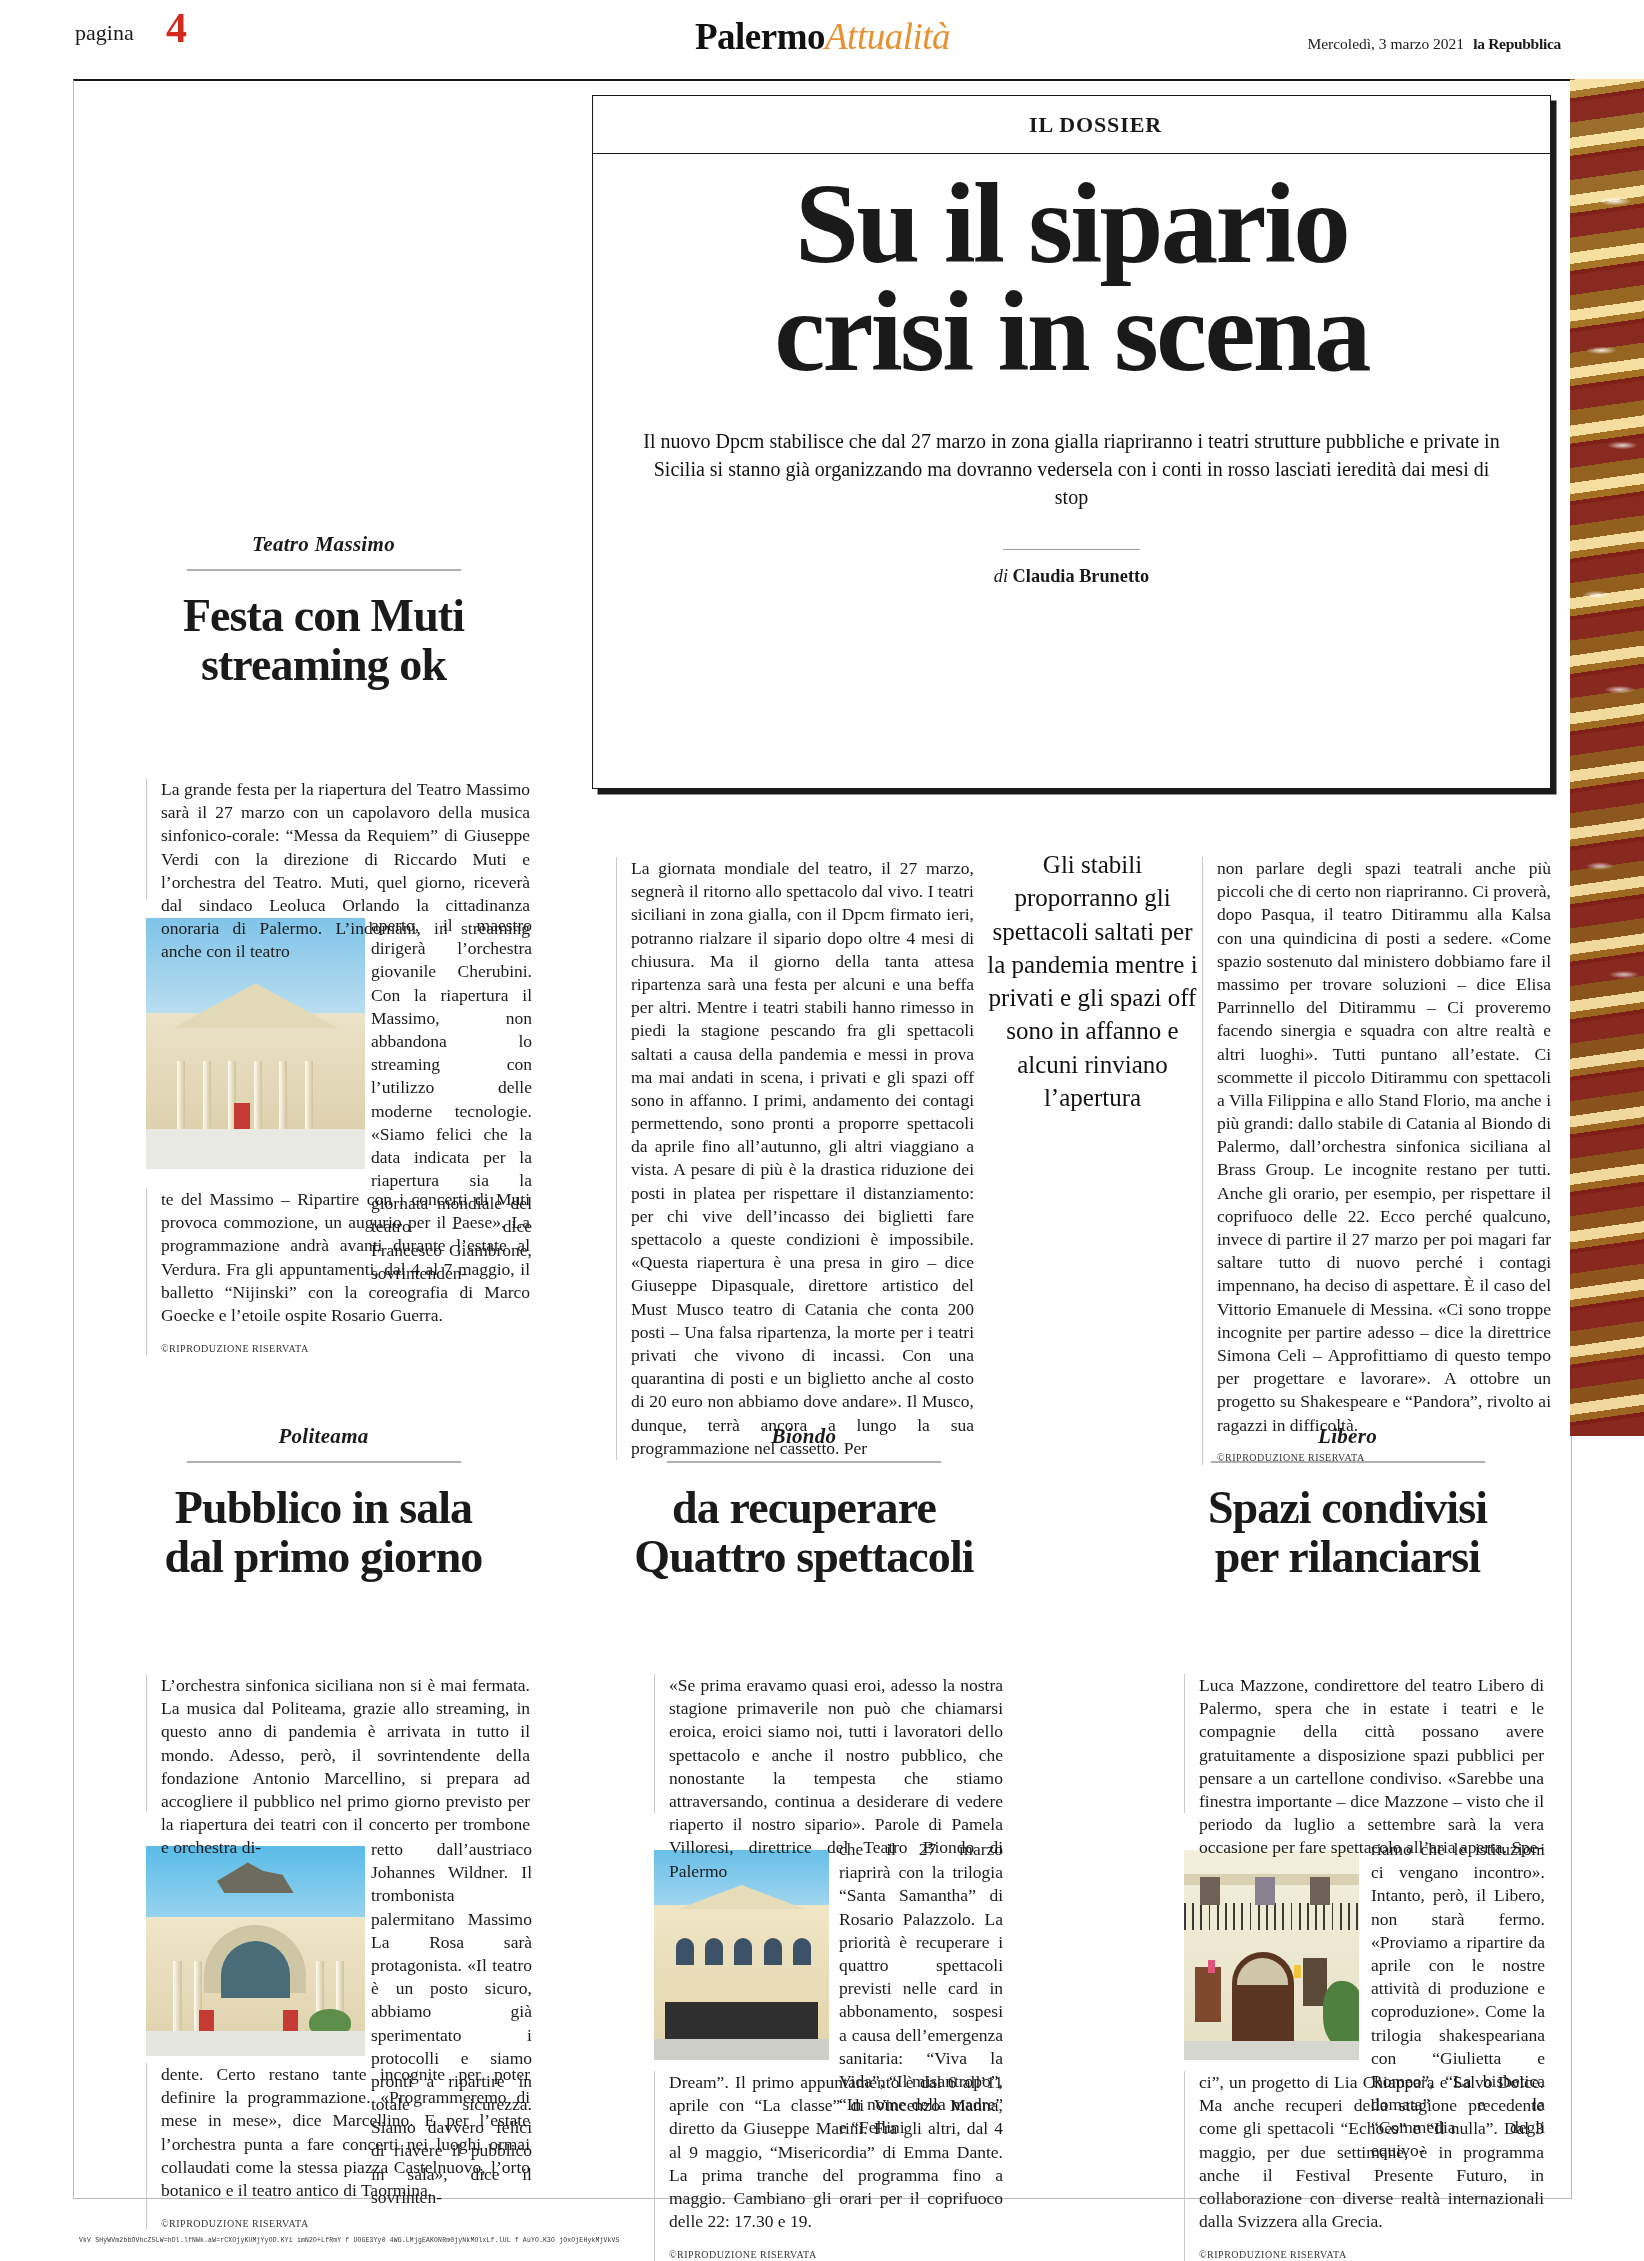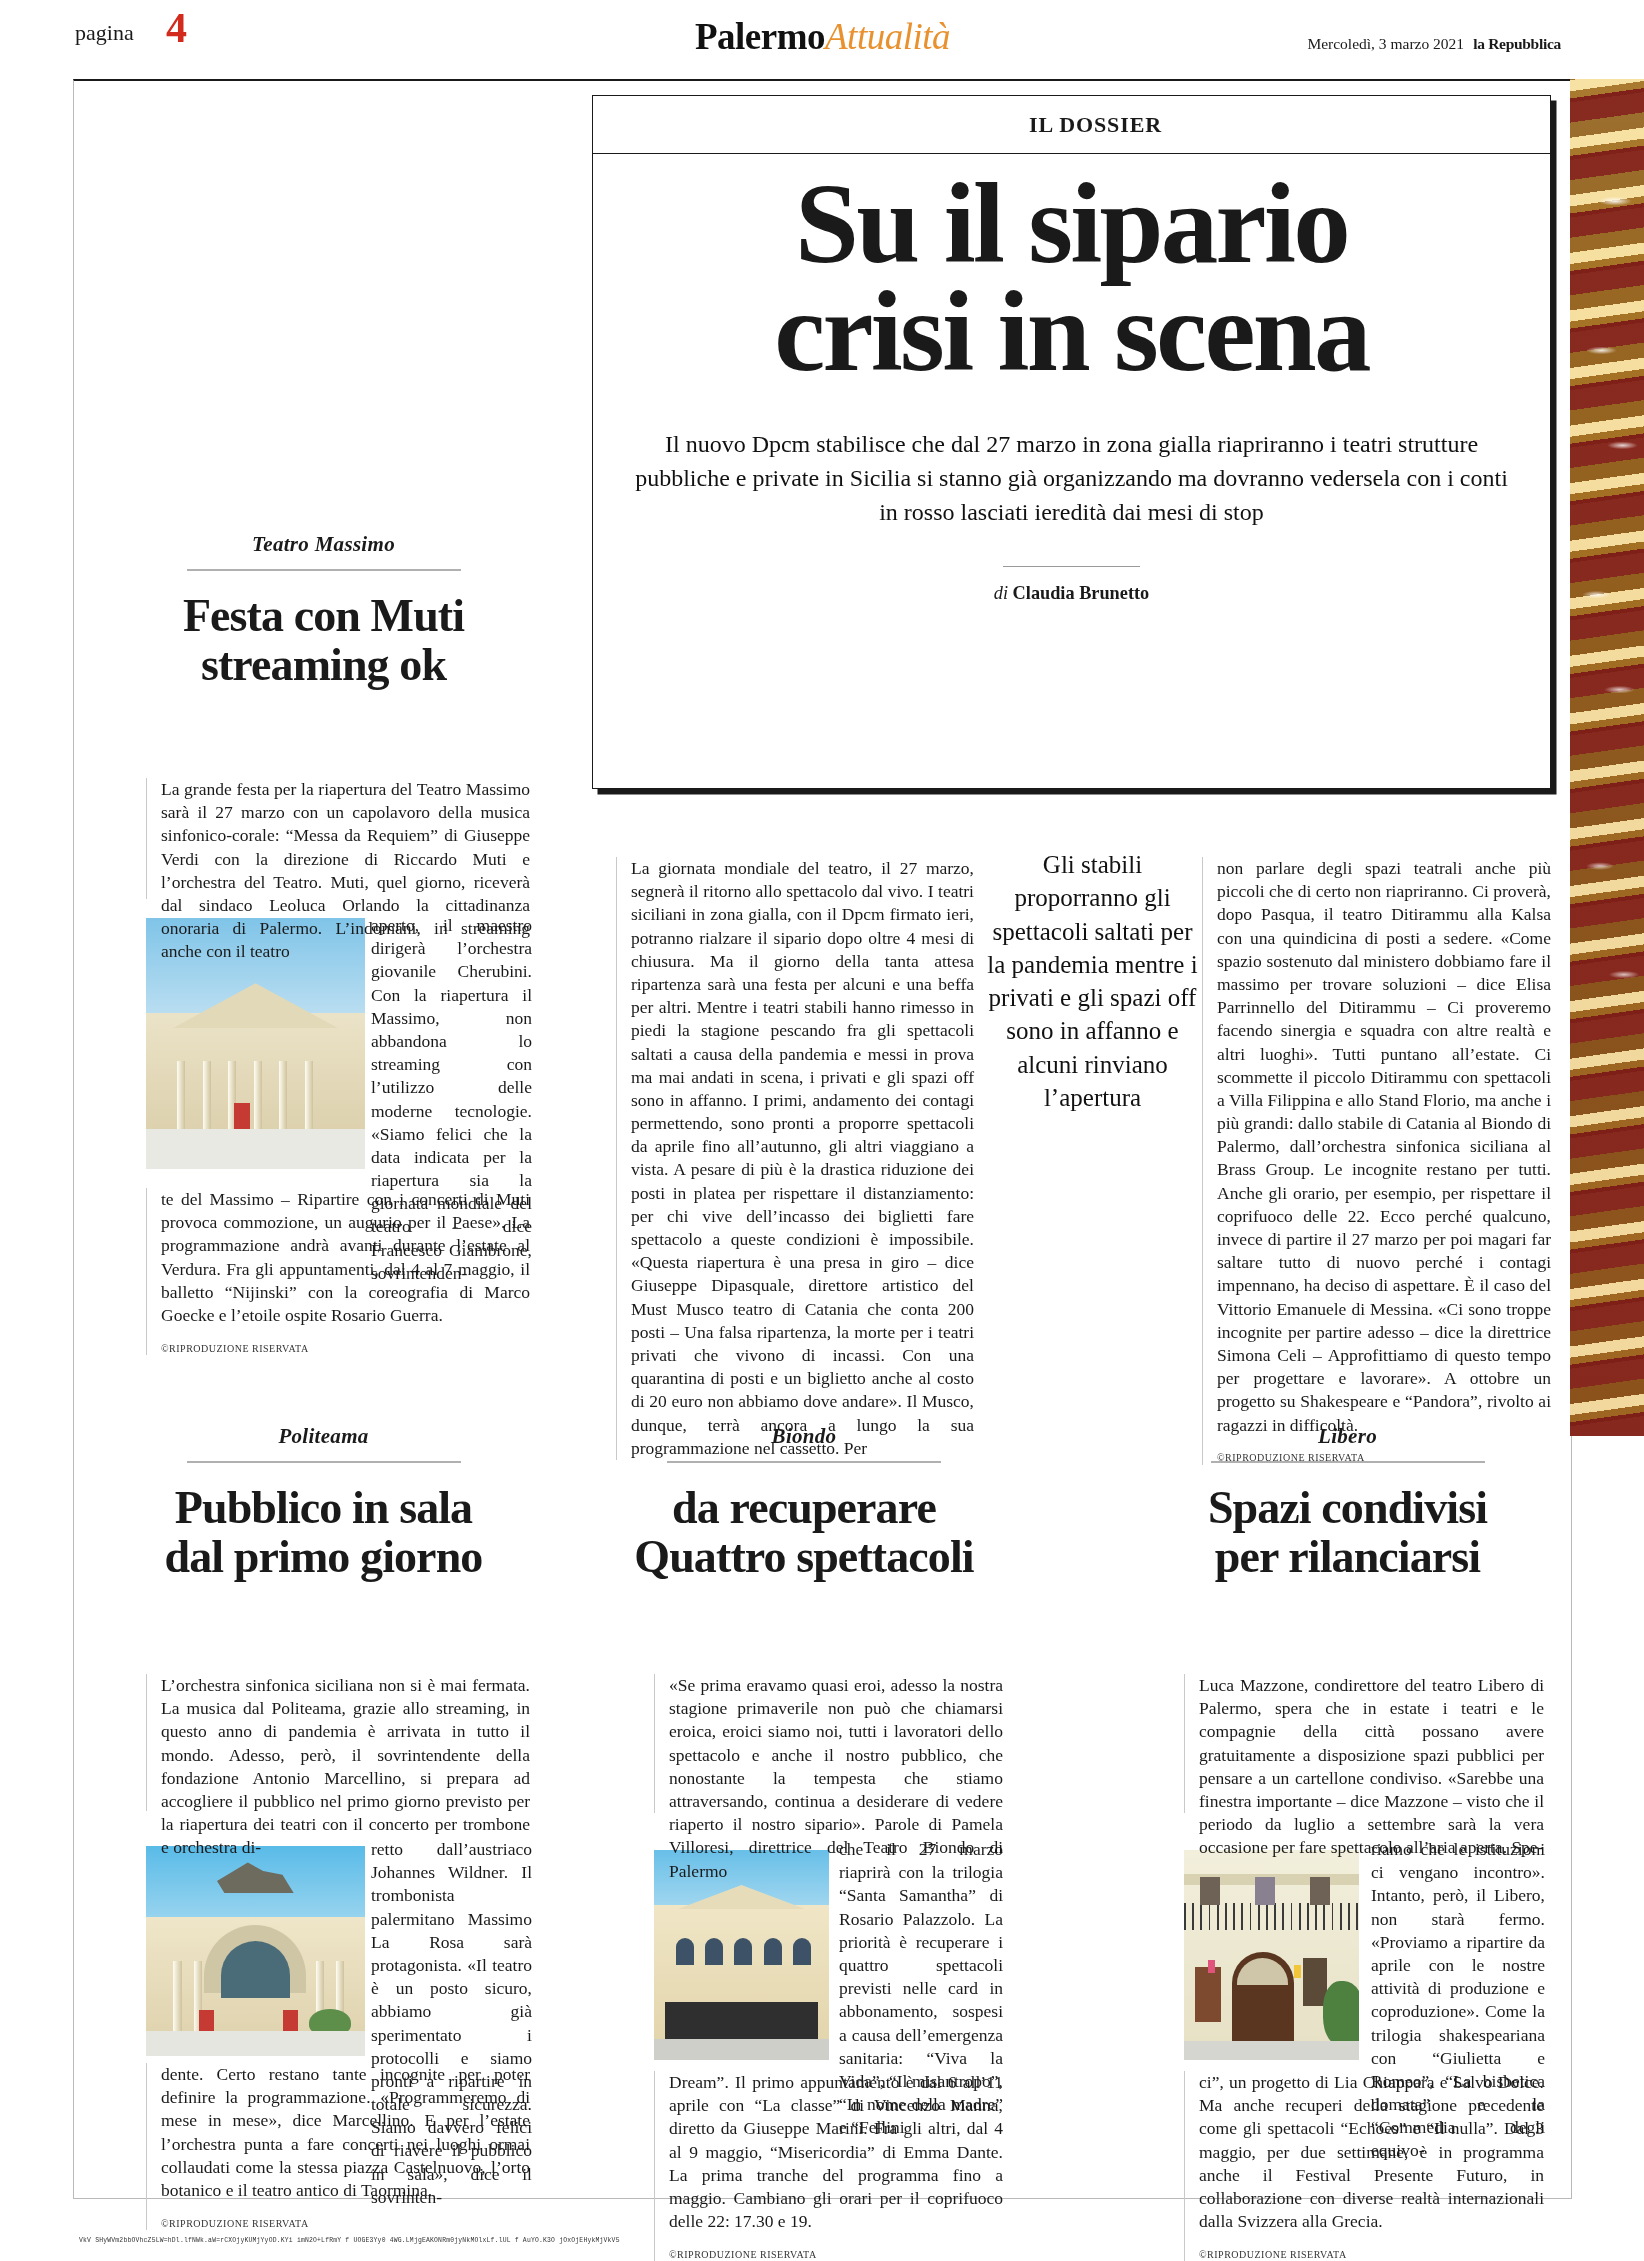--- a/index.html
+++ b/index.html
@@ -35,21 +35,21 @@
       radial-gradient(ellipse 20px 5.5px at 40% 58%, rgba(255,255,255,.7), rgba(255,255,255,0) 70%),
       radial-gradient(ellipse 22px 5.5px at 72% 66%, rgba(255,255,255,.7), rgba(255,255,255,0) 70%);}
 
   
   .dossier{position:absolute;left:592px;top:95px;width:959px;height:694px;box-sizing:border-box;
            border:0.9px solid #1a1a1a;background:#fff;box-shadow:5.5px 5.5px 0 0 #1a1a1a;}
   .dossier-kicker{height:57px;border-bottom:0.9px solid #1a1a1a;display:flex;align-items:center;justify-content:center;}
   .dossier-kicker span{font-weight:700;font-size:22px;letter-spacing:0.9px;margin-left:48px;}
   .dossier-head{margin:16.4px 0 0 0;text-align:center;font-weight:700;line-height:.94;}
   .dossier-head div{font-size:115px;letter-spacing:-2.7px;font-family:"Liberation Serif",serif;}
-  .dossier-sub{margin:40px 42px 0 42px;text-align:center;font-size:24px;line-height:1.42;color:#111;}
+  .dossier-sub{margin:40px 42px 0 42px;text-align:center;font-size:20px;line-height:1.42;color:#111;}
   .dossier-rule{width:137px;height:0.9px;background:#9a9a9a;margin:37px auto 0 auto;}
   .dossier-by{text-align:center;margin-top:16.4px;font-size:18.3px;}
   .dossier-by i{font-style:italic;}
   .dossier-by b{font-weight:700;}
 
   
   .col{position:absolute;box-sizing:border-box;font-size:17.5px;line-height:1.325;text-align:justify;
        hyphens:auto;-webkit-hyphens:auto;border-left:1.8px solid #c9c9c9;padding-left:14px;}
   .col p{margin:0;}
   .col .rip{display:block;margin-top:14.6px;font-size:10px;letter-spacing:0.5px;color:#333;}

